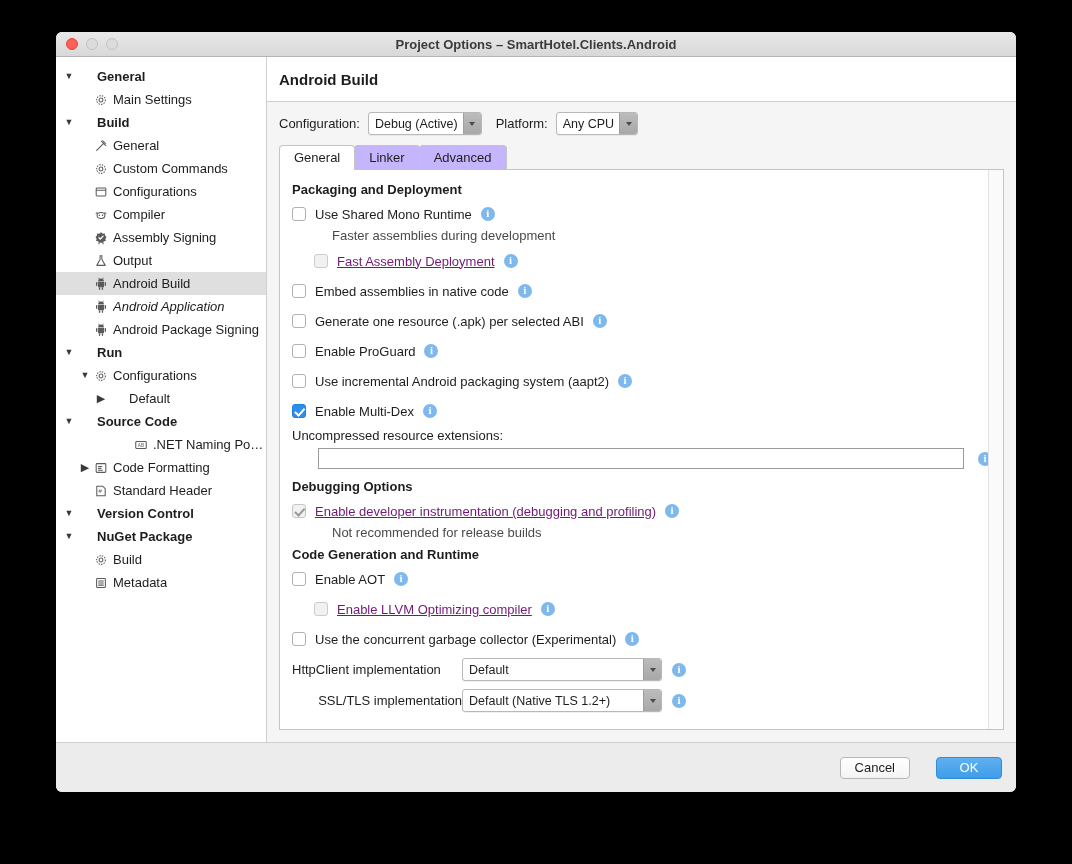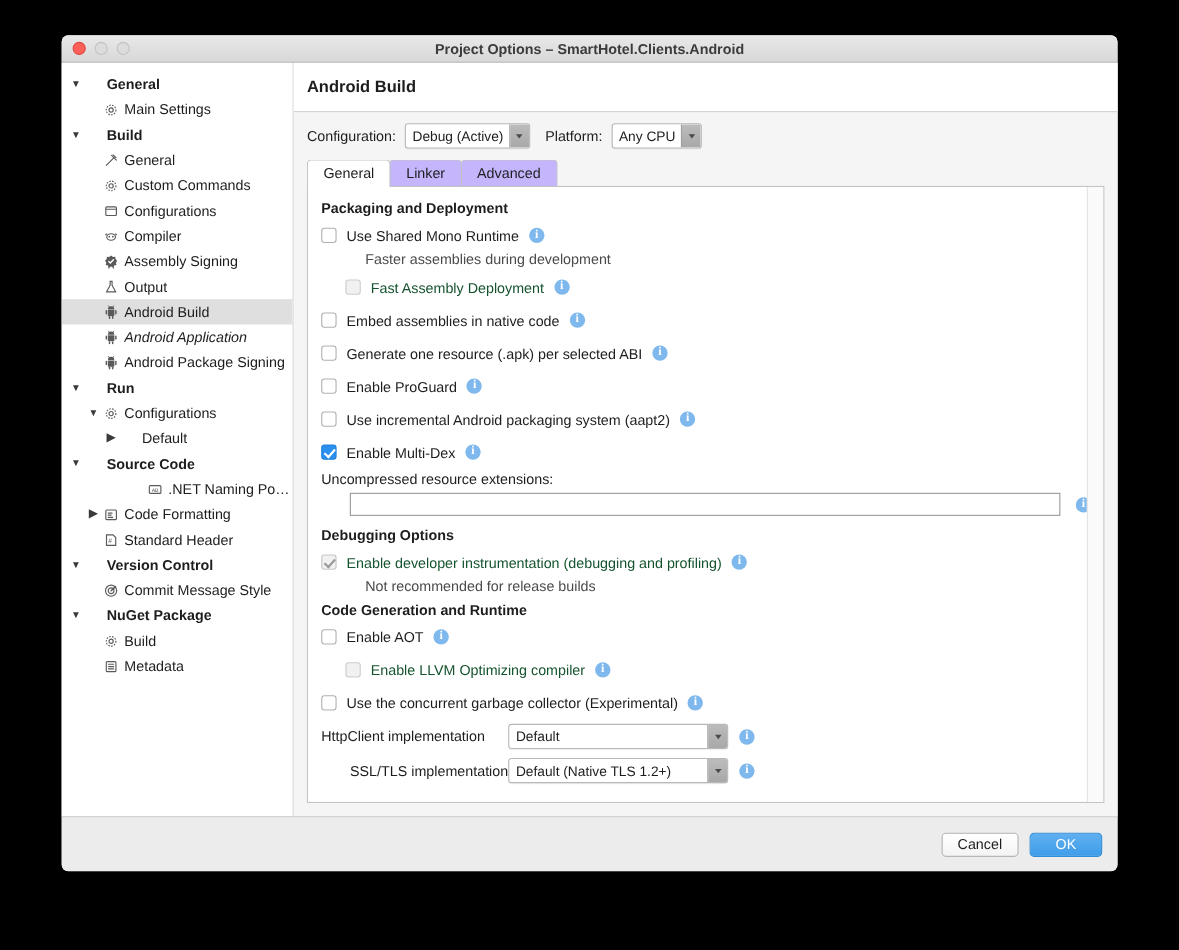--- a/index.html
+++ b/index.html
@@ -302,21 +302,21 @@
   .checkbox.disabled.checked::after {
     border-color: #9a9a9a;
   }
 
   .cb-label {
     font-size: 13px;
     color: #1d1d1d;
     margin-right: 9px;
     white-space: nowrap;
   }
-  .cb-label.dim { color: #14532d; }
+  .cb-label.dim { color: #701a75; text-decoration: underline; }
 
   .hint {
     font-size: 13px;
     color: #4a4a4a;
     padding-left: 40px;
     margin: -1px 0 7px 0;
   }
 
   .info {
     width: 14px; height: 14px;
@@ -383,21 +383,21 @@
   
   .footer {
     height: 50px;
     flex: 0 0 50px;
     background: #ececec;
     border-top: 1px solid #cfcfcf;
     display: flex;
     align-items: center;
     justify-content: flex-end;
     padding-right: 14px;
-    gap: 10px;
+    gap: 26px;
     box-sizing: border-box;
   }
   .btn {
     height: 22px;
     min-width: 66px;
     padding: 0 14px;
     border-radius: 4px;
     border: 1px solid #b6b6b6;
     background: linear-gradient(#ffffff, #f4f4f4);
     font-size: 13px;
@@ -620,31 +620,20 @@
                 <text x="7" y="10.6" font-family="Liberation Sans, sans-serif" font-size="7" fill="#5a5a5a" stroke="none" text-anchor="middle">#</text>
               </svg>
             </span>
             <span class="tree-label">Standard Header</span>
           </div>
           <div class="tree-row group" style="padding-left: 6px;">
             <span class="disc">▼</span>
             <span class="tree-icon"></span>
             <span class="tree-label">Version Control</span>
           </div>
-          <div class="tree-row" style="padding-left: 22px;">
-            <span class="disc empty">▶</span>
-            <span class="tree-icon">
-              <svg width="14" height="14" viewBox="0 0 16 16" fill="none" stroke="#5a5a5a" stroke-width="1.2">
-                <circle cx="8" cy="8" r="5.8"></circle>
-                <circle cx="8" cy="8" r="3"></circle>
-                <path d="M8 8 L12.6 3.8" stroke-width="1.6" stroke-linecap="round"></path>
-              </svg>
-            </span>
-            <span class="tree-label">Commit Message Style</span>
-          </div>
           <div class="tree-row group" style="padding-left: 6px;">
             <span class="disc">▼</span>
             <span class="tree-icon"></span>
             <span class="tree-label">NuGet Package</span>
           </div>
           <div class="tree-row" style="padding-left: 22px;">
             <span class="disc empty">▶</span>
             <span class="tree-icon">
               <svg width="14" height="14" viewBox="0 0 16 16" fill="none" stroke="#5a5a5a" stroke-width="1.2">
                 <circle cx="8" cy="8" r="2.2"></circle>

